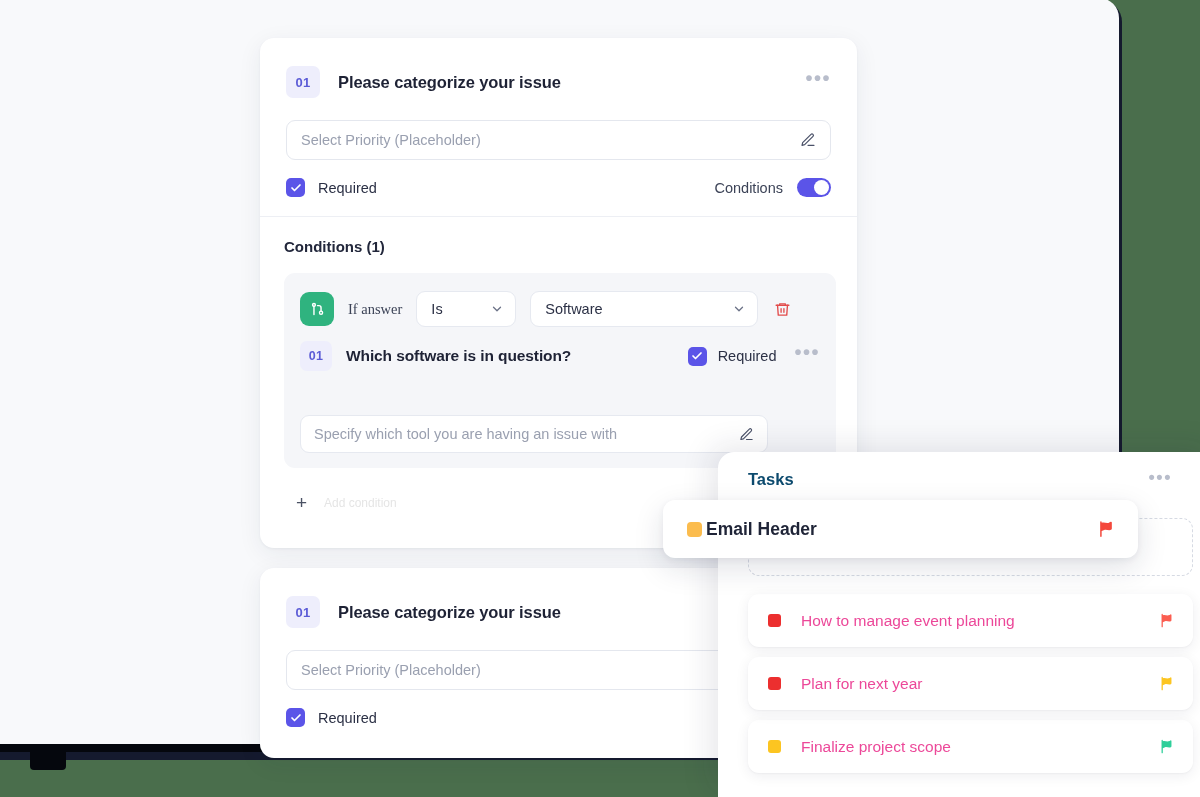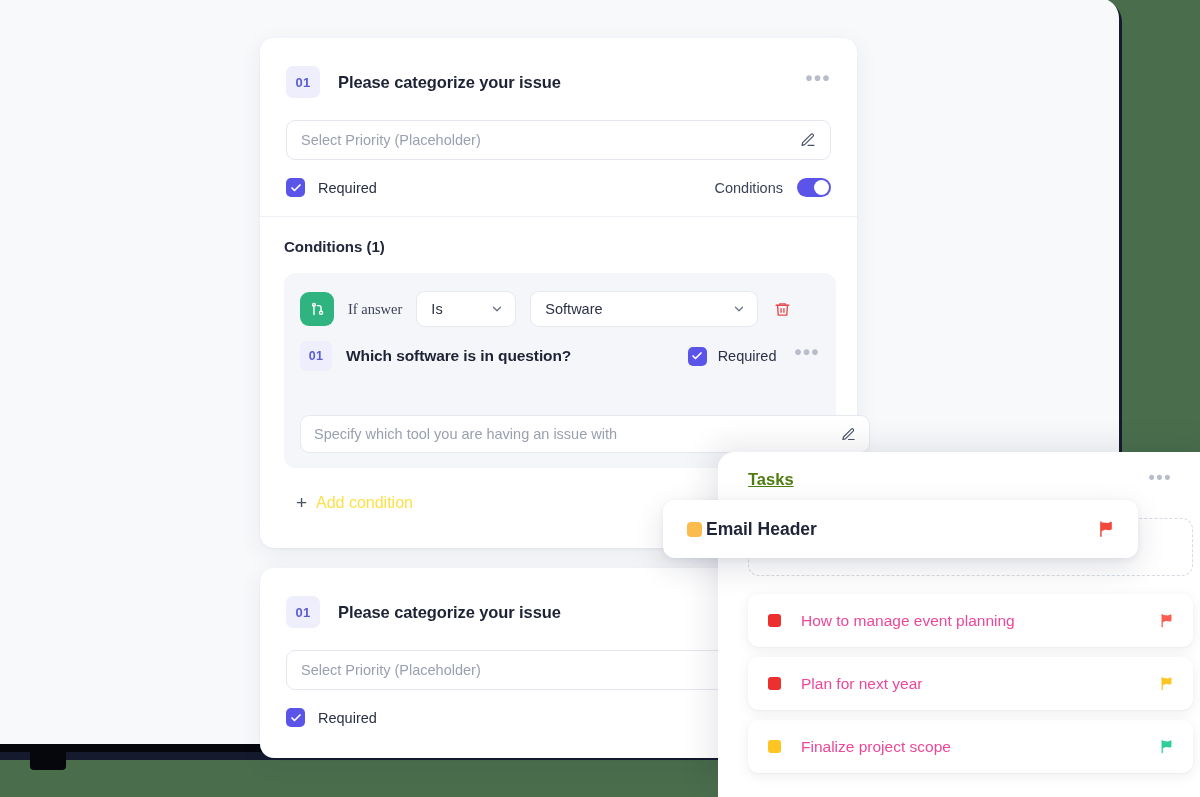--- a/index.html
+++ b/index.html
@@ -140,47 +140,47 @@
   }
   .sub-q { display: flex; align-items: center; padding: 14px 16px 0 16px; }
   .sub-q .q-num { width: 32px; height: 30px; font-size: 12.5px; }
   .sub-q .q-title { margin-left: 14px; font-size: 15.5px; }
   .sub-req { margin-left: auto; display: flex; align-items: center; }
   .sub-req .opt-label { font-size: 14.5px; margin-left: 11px; }
   .sub-q .dots { margin-left: 18px; }
 
   #sub-field {
     position: absolute; left: 16px; top: 142px;
-    width: 570px; height: 38px;
+    width: 468px; height: 38px;
     background: #fff; border: 1px solid #e6e9f0; border-radius: 9px;
     display: flex; align-items: center; padding: 0 13px;
   }
   #sub-field .ph { font-size: 14.5px; color: #9aa0b0; }
   #sub-field .pencil { margin-left: auto; color: #4a5168; display: flex; }
 
   #add-condition {
     position: absolute; left: 296px; top: 492px;
     display: flex; align-items: center; cursor: pointer;
   }
   #add-condition .plus { font-size: 19px; color: #4b5264; width: 18px; }
-  #add-condition .lbl { margin-left: 2px; font-size: 16px; color: #fde047; }
+  #add-condition .lbl { margin-left: 10px; font-size: 12px; color: #e5e5e5; }
 
   
   #tasks-panel {
     position: absolute;
     left: 718px; top: 452px; width: 500px; height: 345px;
     background: #ffffff;
     border-radius: 16px 0 0 0;
     box-shadow: -8px -6px 30px rgba(25,33,60,.10);
   }
   #tasks-header {
     display: flex; align-items: center;
     padding: 18px 0 0 30px;
   }
-  #tasks-title { font-size: 16.5px; font-weight: 700; color: #4d7c0f; text-decoration: underline; }
+  #tasks-title { font-size: 16.5px; font-weight: 700; color: #0c4a6e; }
   #tasks-header .dots { margin-left: 355px; font-size: 18px; padding-bottom: 6px; }
 
   #drop-zone {
     position: absolute; left: 30px; top: 66px;
     width: 445px; height: 58px;
     border: 1.5px dashed #d6dae3; border-radius: 11px;
   }
 
   #drag-card {
     position: absolute; left: 663px; top: 500px;

